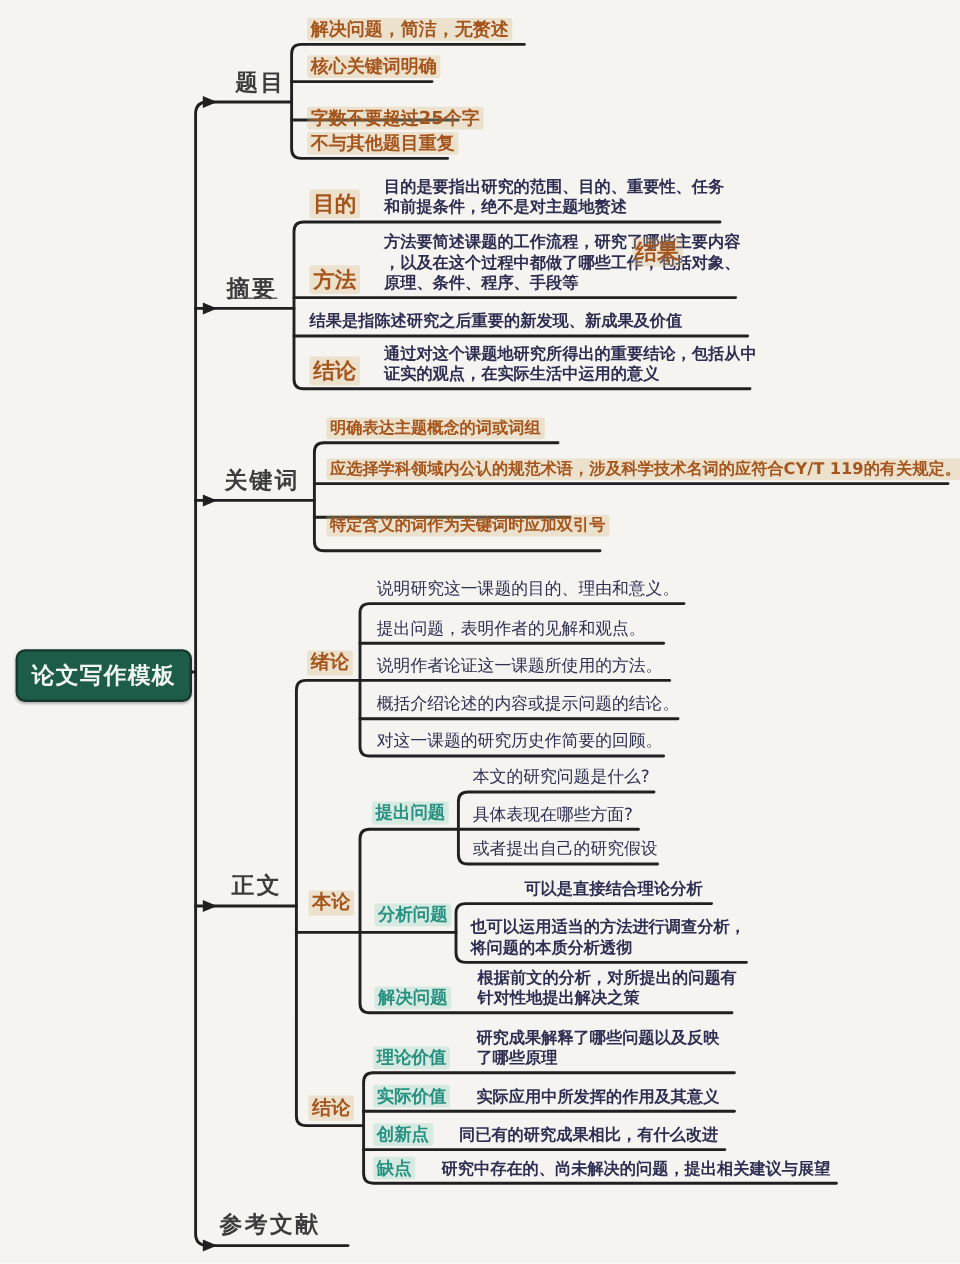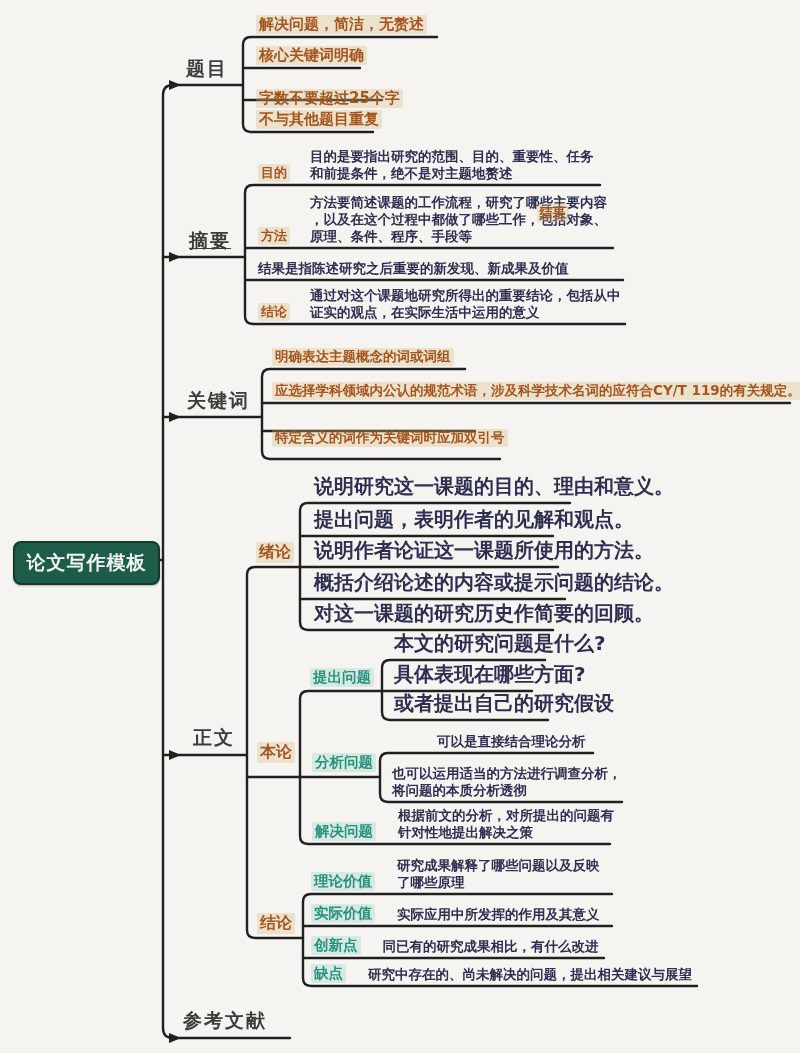--- a/index.html
+++ b/index.html
@@ -9,23 +9,23 @@
     background:#f5f4f1;
     font-family:"DejaVu Sans",sans-serif;
     overflow:hidden;
   }
   .lines{position:absolute;left:0;top:0;z-index:1;}
   .node{position:absolute;z-index:2;white-space:nowrap;}
   .lv1{font-size:19px;font-weight:bold;color:#3c3c3c;letter-spacing:2px;}
   .lv2{font-size:16px;font-weight:bold;color:#a5551c;}
   .leaf-orange{font-size:15px;font-weight:bold;color:#a5551c;}
   .leaf-orange2{font-size:13.5px;font-weight:bold;color:#a5551c;}
-  .leaf-navy{font-size:20px;font-weight:bold;color:#2e2e52;}
+  .leaf-navy{font-size:14px;font-weight:normal;color:#2e2e52;}
   .desc{font-size:13.5px;font-weight:bold;color:#2e2e52;line-height:17px;white-space:pre-line;}
-  .lbl-orange{font-size:13px;font-weight:bold;color:#a5551c;}
+  .lbl-orange{font-size:18px;font-weight:bold;color:#a5551c;}
   .lbl-teal{font-size:14.5px;font-weight:bold;color:#279181;}
   .hl-warm{background:rgba(216,186,130,0.32);padding:0 3px;border-radius:2px;}
   .hl-mint{background:rgba(180,222,206,0.45);padding:0 3px;border-radius:2px;}
   .row{position:absolute;z-index:2;display:flex;align-items:flex-end;gap:22px;}
   .row .desc{white-space:pre-line;}
   .root-box{
     position:absolute;left:13px;top:541px;width:143px;height:40px;z-index:3;
     background:#1e5c4a;border:2.5px solid #15382d;border-radius:8px;
     display:flex;align-items:center;justify-content:center;
     color:#f2f6f3;font-size:19px;font-weight:bold;letter-spacing:1px;
@@ -84,21 +84,21 @@
       <polygon points="169,80 181,85 169,90"></polygon>
       <polygon points="169,252 181,257 169,262"></polygon>
       <polygon points="169,412 181,417 169,422"></polygon>
       <polygon points="169,750 181,755 169,760"></polygon>
       <polygon points="169,1033 181,1038 169,1043"></polygon>
     </g>
   </svg>
 
   <div class="root-box">论文写作模板</div>
 
-  <div class="node lv1" style="left:186px;bottom:971px;margin-top:12px;">题目</div>
+  <div class="node lv1" style="left:196px;bottom:971px;margin-top:12px;">题目</div>
   <div class="node lv1" style="left:189px;bottom:799px;text-decoration:underline;">摘要</div>
   <div class="node lv1" style="left:187px;bottom:639px;">关键词</div>
   <div class="node lv1" style="left:193px;bottom:302px;">正文</div>
   <div class="node lv1" style="left:183px;bottom:19px;">参考文献</div>
 
   <div class="node leaf-orange hl-warm" style="left:256px;bottom:1019px;">解决问题，简洁，无赘述</div>
   <div class="node leaf-orange hl-warm" style="left:256px;bottom:988px;">核心关键词明确</div>
   <div class="node leaf-orange hl-warm" style="left:256px;bottom:945px;">字数不要超过25个字</div>
   <div class="node leaf-orange hl-warm" style="left:256px;bottom:924px;">不与其他题目重复</div>
 

